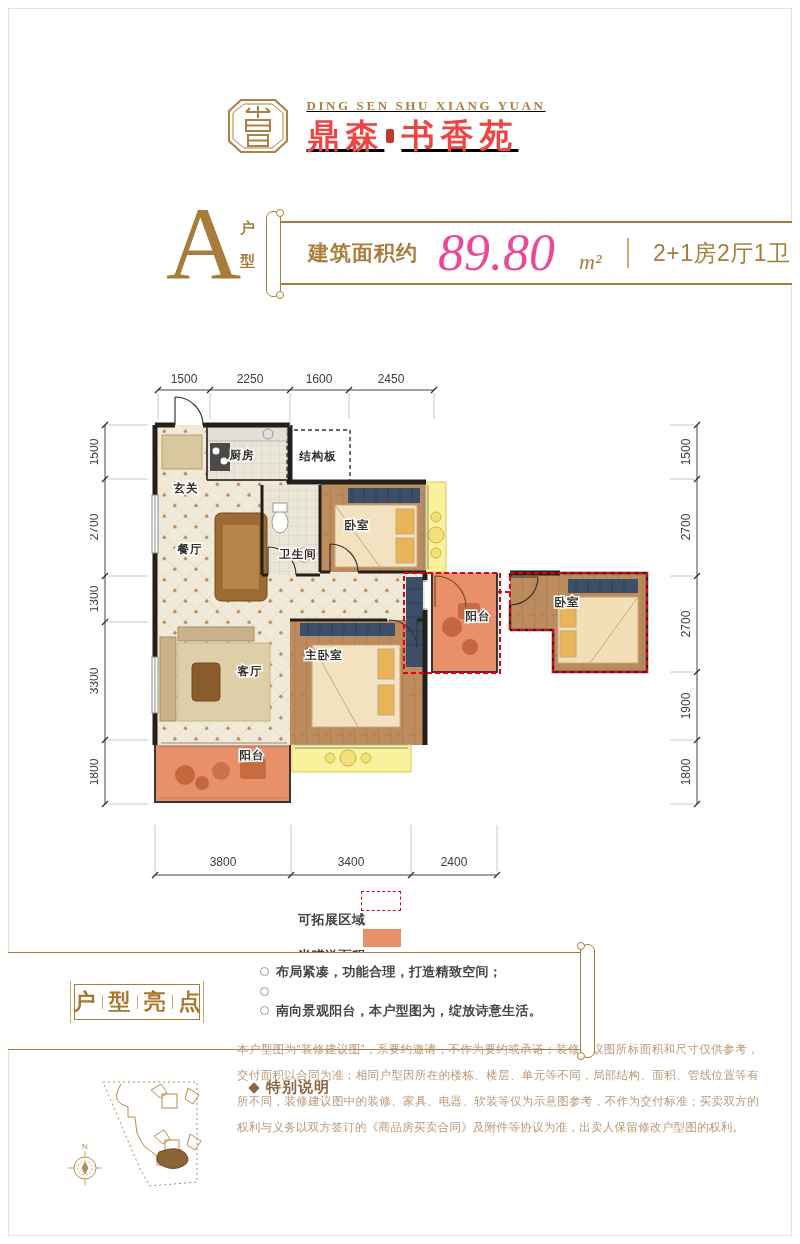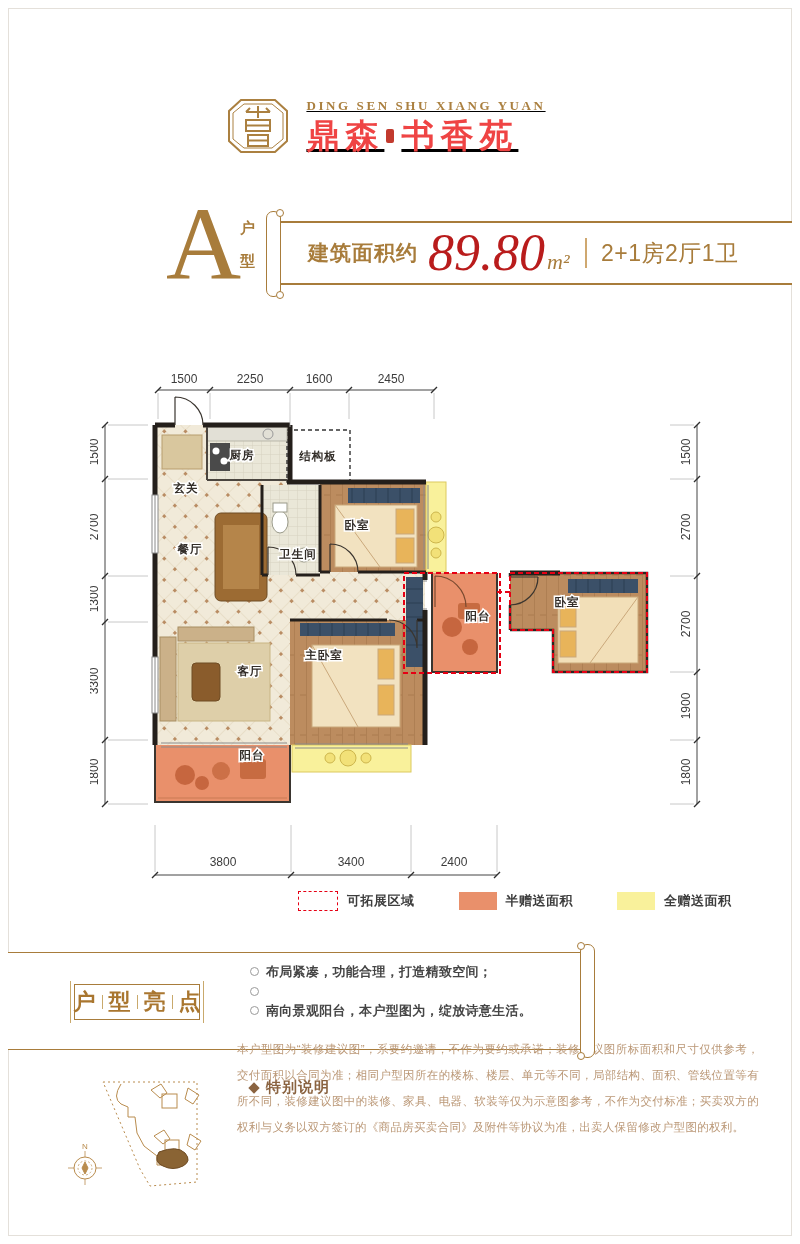--- a/index.html
+++ b/index.html
@@ -32,48 +32,48 @@
   .scroll-cap .nub{position:absolute;width:6px;height:6px;border:1.3px solid #a87c3b;border-radius:50%;background:#fff;}
   .scroll-cap .nub.top{top:-3px;right:-4px;}
   .scroll-cap .nub.bot{bottom:-3px;right:-4px;}
   .cap-banner{left:266px;top:211px;width:13px;height:84px;}
   .cap-band{left:580px;top:944px;width:13px;height:112px;}
   .cap-band .nub.top{top:-3px;left:-4px;right:auto;}
   .cap-band .nub.bot{bottom:-3px;left:-4px;right:auto;}
 
   .area-banner{position:absolute;left:276px;top:221px;width:516px;height:64px;background:#fff;
     border-top:2px solid #a87c3b;border-bottom:2px solid #a87c3b;
-    display:flex;align-items:center;padding-left:32px;box-sizing:border-box;}
+    display:flex;align-items:center;padding-left:32px;box-sizing:border-box;gap:10px;}
   .area-prefix{font-size:21px;font-weight:bold;color:#a87c3b;letter-spacing:1px;}
   .area-value{font-family:"Liberation Serif","DejaVu Serif",serif;font-style:italic;
-    font-size:52px;color:#b91c1c;line-height:1;margin:0 2px 0 10px;}
+    font-size:52px;color:#ec4899;line-height:1;margin:0 14px 0 10px;}
   .area-unit{font-family:"Liberation Serif","DejaVu Serif",serif;font-style:italic;
     font-size:22px;color:#a87c3b;align-self:flex-end;margin-bottom:8px;text-align:center;}
   .area-div{width:1.5px;height:30px;background:#cfa870;margin:0 14px 0 16px;}
   .layout-desc{font-size:23px;font-weight:normal;color:#a87c3b;letter-spacing:0.5px;}
 
   
-  .legend{position:absolute;left:298px;top:891px;display:flex;align-items:center;}
+  .legend{position:absolute;left:298px;top:891px;display:flex;align-items:flex-end;flex-direction:column;}
   .legend .swatch{width:38px;height:18px;margin-right:9px;flex:0 0 auto;}
   .legend .sw-expand{background:#fff;border:1.6px dashed #e60014;}
   .legend .sw-half{background:#e9906b;}
   .legend .sw-full{background:#f9f19b;}
   .legend .lg-label{font-size:13px;font-weight:bold;color:#3d3d3d;margin-right:44px;letter-spacing:0.5px;}
 
   
   .hl-band{position:absolute;left:8px;top:952px;width:578px;height:96px;background:#fff;
     border-top:1.5px solid #a87c3b;border-bottom:1.5px solid #a87c3b;}
   .hl-box{position:absolute;left:74px;top:984px;width:124px;height:34px;
     border:1px solid #a87c3b;display:flex;align-items:center;justify-content:center;}
   .hl-box:before,.hl-box:after{content:"";position:absolute;top:-4px;bottom:-4px;width:1px;background:#c9a96c;}
   .hl-box:before{left:-5px;} .hl-box:after{right:-5px;}
   .hl-title{display:flex;align-items:center;}
   .hl-title span{font-family:"Liberation Serif","DejaVu Serif",serif;font-size:22px;font-weight:bold;color:#a9762f;}
   .hl-title i{width:1px;height:14px;background:#c9a96c;margin:0 6px;}
-  .hl-list{position:absolute;left:250px;top:962px;margin:0;padding:0;list-style:none;}
+  .hl-list{position:absolute;left:260px;top:962px;margin:0;padding:0;list-style:none;}
   .hl-list li{display:flex;align-items:center;height:19.5px;}
   .ring{width:7px;height:7px;border:1.6px solid #9a9a9a;border-radius:50%;margin-right:7px;flex:0 0 auto;background:#fff;}
   .hl-text{font-size:13px;color:#454545;font-weight:bold;letter-spacing:0.3px;}
 
   
   .notes-title{position:absolute;left:250px;top:1078px;display:flex;align-items:center;}
   .diamond{width:8px;height:8px;background:#8a6340;transform:rotate(45deg);margin-right:8px;}
   .notes-title span{font-size:15px;font-weight:bold;color:#8a6340;letter-spacing:1px;}
   .notes-body{position:absolute;left:237px;top:1036px;width:522px;
     font-size:11.5px;line-height:26px;color:#bb9877;text-align:justify;letter-spacing:0.3px;}

